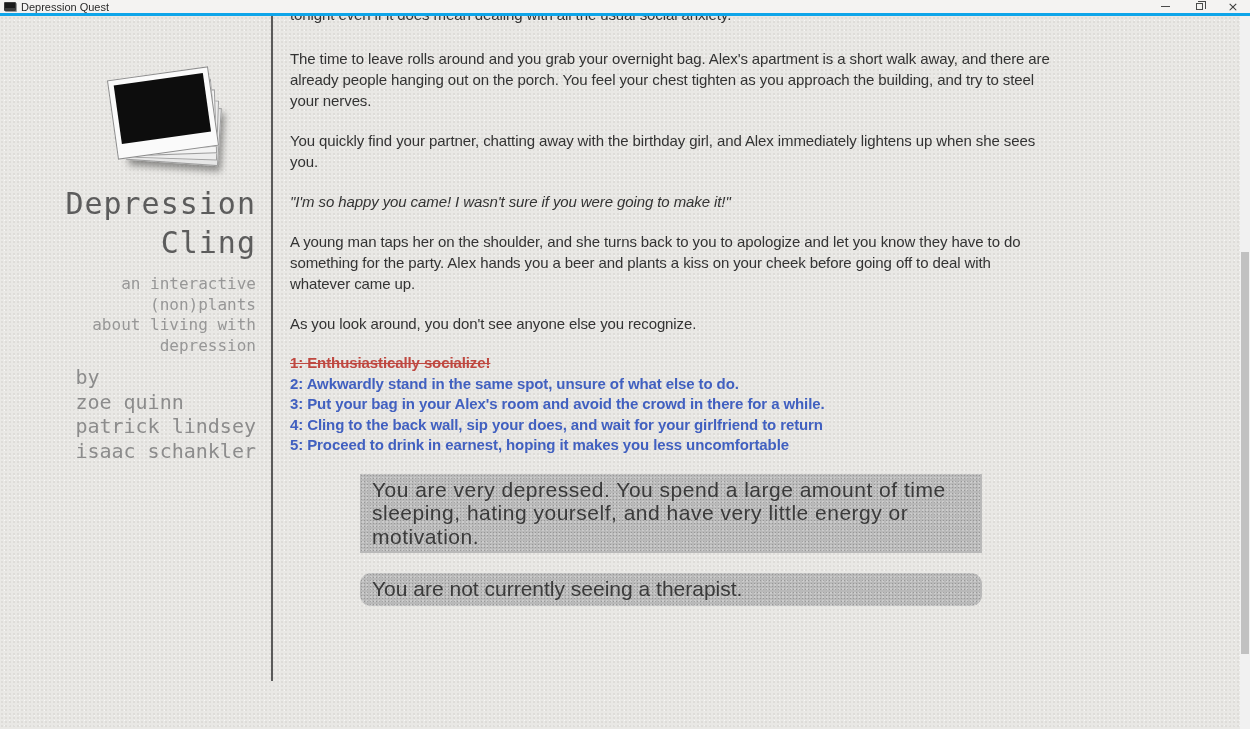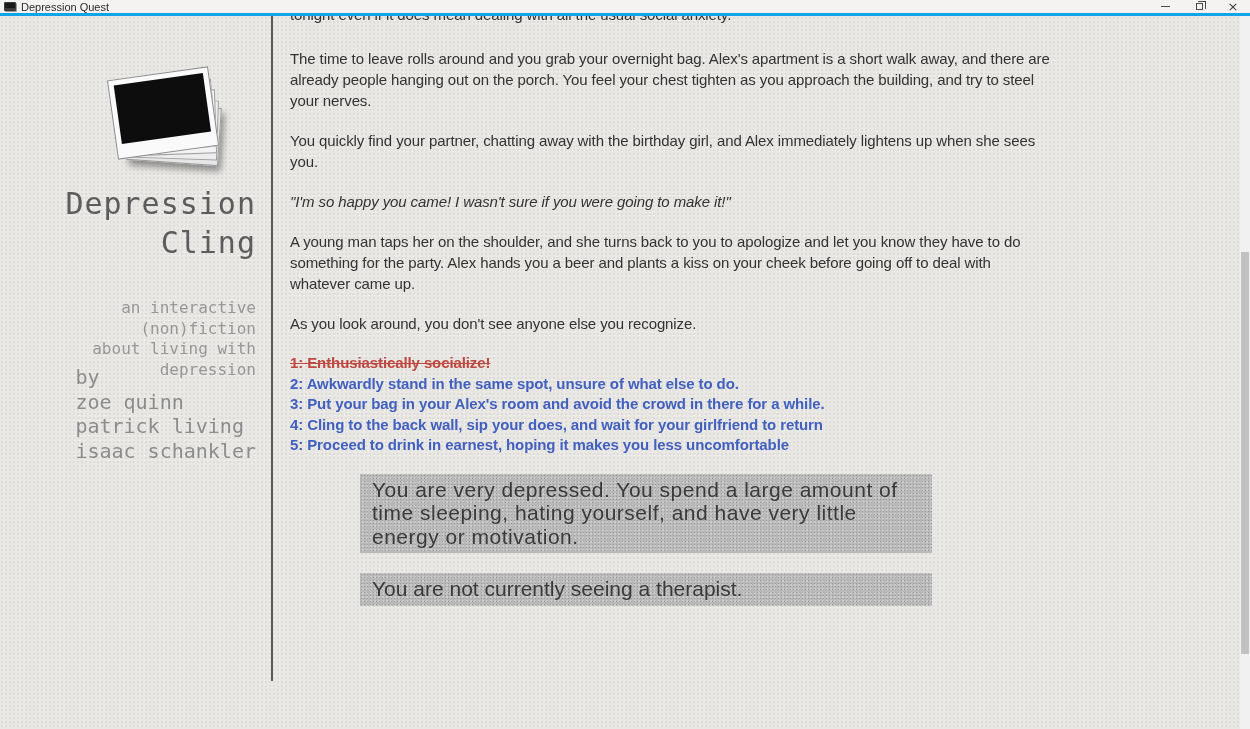--- a/index.html
+++ b/index.html
@@ -55,45 +55,45 @@
   .photo-stack{position:absolute;left:112px;top:57px;width:118px;height:104px;}
   .sheet{position:absolute;border:1px solid #9f9f9f;display:block;}
   .sheet.s4{left:16px;top:32px;width:92px;height:58px;background:#e6e6e6;transform:rotate(4deg);box-shadow:3px 5px 7px rgba(0,0,0,.4);}
   .sheet.s3{left:12px;top:26px;width:94px;height:60px;background:#ededed;transform:rotate(2deg);}
   .sheet.s2{left:8px;top:18px;width:96px;height:64px;background:#f3f3f3;transform:rotate(-2deg);}
   .sheet.s1{left:4px;top:10px;width:98px;height:68px;background:#f7f7f7;transform:rotate(-5deg);}
   .photo{position:absolute;left:0;top:0;width:102px;height:80px;background:#fafafa;border:1px solid #8d8d8d;transform:rotate(-8deg);display:block;}
   .photo-img{position:absolute;left:5px;top:5px;right:5px;bottom:14px;background:#0d0d0d;display:block;}
 
   .sb-title{position:absolute;top:168px;right:16px;text-align:right;font-size:30px;line-height:39px;color:#5c5c5c;letter-spacing:1px;}
-  .sb-sub{position:absolute;top:258px;right:16px;text-align:right;font-size:16px;line-height:20.5px;color:#979797;margin-top:24px;}
+  .sb-sub{position:absolute;top:258px;right:16px;text-align:right;font-size:16px;line-height:20.5px;color:#979797;}
   .sb-by{position:absolute;top:349px;right:16px;text-align:left;font-size:20px;line-height:24.6px;color:#8c8c8c;}
   .sb-menu{position:absolute;top:466px;right:16px;text-align:right;font-size:21px;color:#747474;cursor:pointer;}
 
   
   .content{position:absolute;left:290px;top:0;width:763px;font-size:15px;line-height:21px;color:#333;letter-spacing:-.1px;}
   .content p{margin:0 0 19px;}
   .content p.clipped{margin-top:-12px;margin-bottom:23px;}
   .content p.quote{font-style:italic;}
 
   .choices{margin:4px 0 18px;font-weight:bold;line-height:20.5px;}
   .choice{display:block;color:var(--link-blue);text-decoration:none;cursor:pointer;}
   .choice.disabled{color:var(--visited-red);text-decoration:line-through;cursor:default;}
 
   .status-box{
-    width:572px;margin:0 0 20px 70px;padding:4px 12px 5px;
+    width:622px;margin:0 0 20px 70px;padding:4px 12px 5px;
     background-color:var(--status-box-bg);
     background-image:
       radial-gradient(rgba(90,90,90,.35) .6px, transparent .9px),
       radial-gradient(rgba(235,235,235,.55) .6px, transparent .9px);
     background-size:3px 3px,4px 4px;
     background-position:0 0,1px 2px;
     font-size:21px;line-height:23.5px;letter-spacing:.5px;color:#3a3a3a;
   }
-  .status-box.one-line{white-space:nowrap;letter-spacing:0;}
+  .status-box.one-line{white-space:nowrap;letter-spacing:0;border-radius:11px;}
 
   
   .scrollbar{position:absolute;right:0;top:0;width:10px;height:713px;background:#f1f1f1;cursor:default;}
   .scroll-thumb{position:absolute;left:1px;top:236px;width:8px;height:402px;background:var(--scrollbar-thumb);cursor:pointer;}
 </style>
 </head>
 <body>
 
 <div class="titlebar">
   <span class="app-icon">
@@ -126,29 +126,29 @@
         </span>
     </div>
 
     <div class="sb-title">
       <div>Depression</div>
       <div>Cling</div>
     </div>
 
     <div class="sb-sub">
       <div>an interactive</div>
-      <div>(non)fiction</div>
+      <div>(non)plants</div>
       <div>about living with</div>
       <div>depression</div>
     </div>
 
     <div class="sb-by">
       <div>by</div>
       <div>zoe quinn</div>
-      <div>patrick living</div>
+      <div>patrick lindsey</div>
       <div>isaac schankler</div>
     </div>
 
   </aside>
 
   <div class="divider"></div>
 
   <main class="content">
     <p class="clipped">tonight even if it does mean dealing with all the usual social anxiety.</p>
     <p>The time to leave rolls around and you grab your overnight bag. Alex's apartment is a short walk away, and there are already people hanging out on the porch. You feel your chest tighten as you approach the building, and try to steel your nerves.</p>

